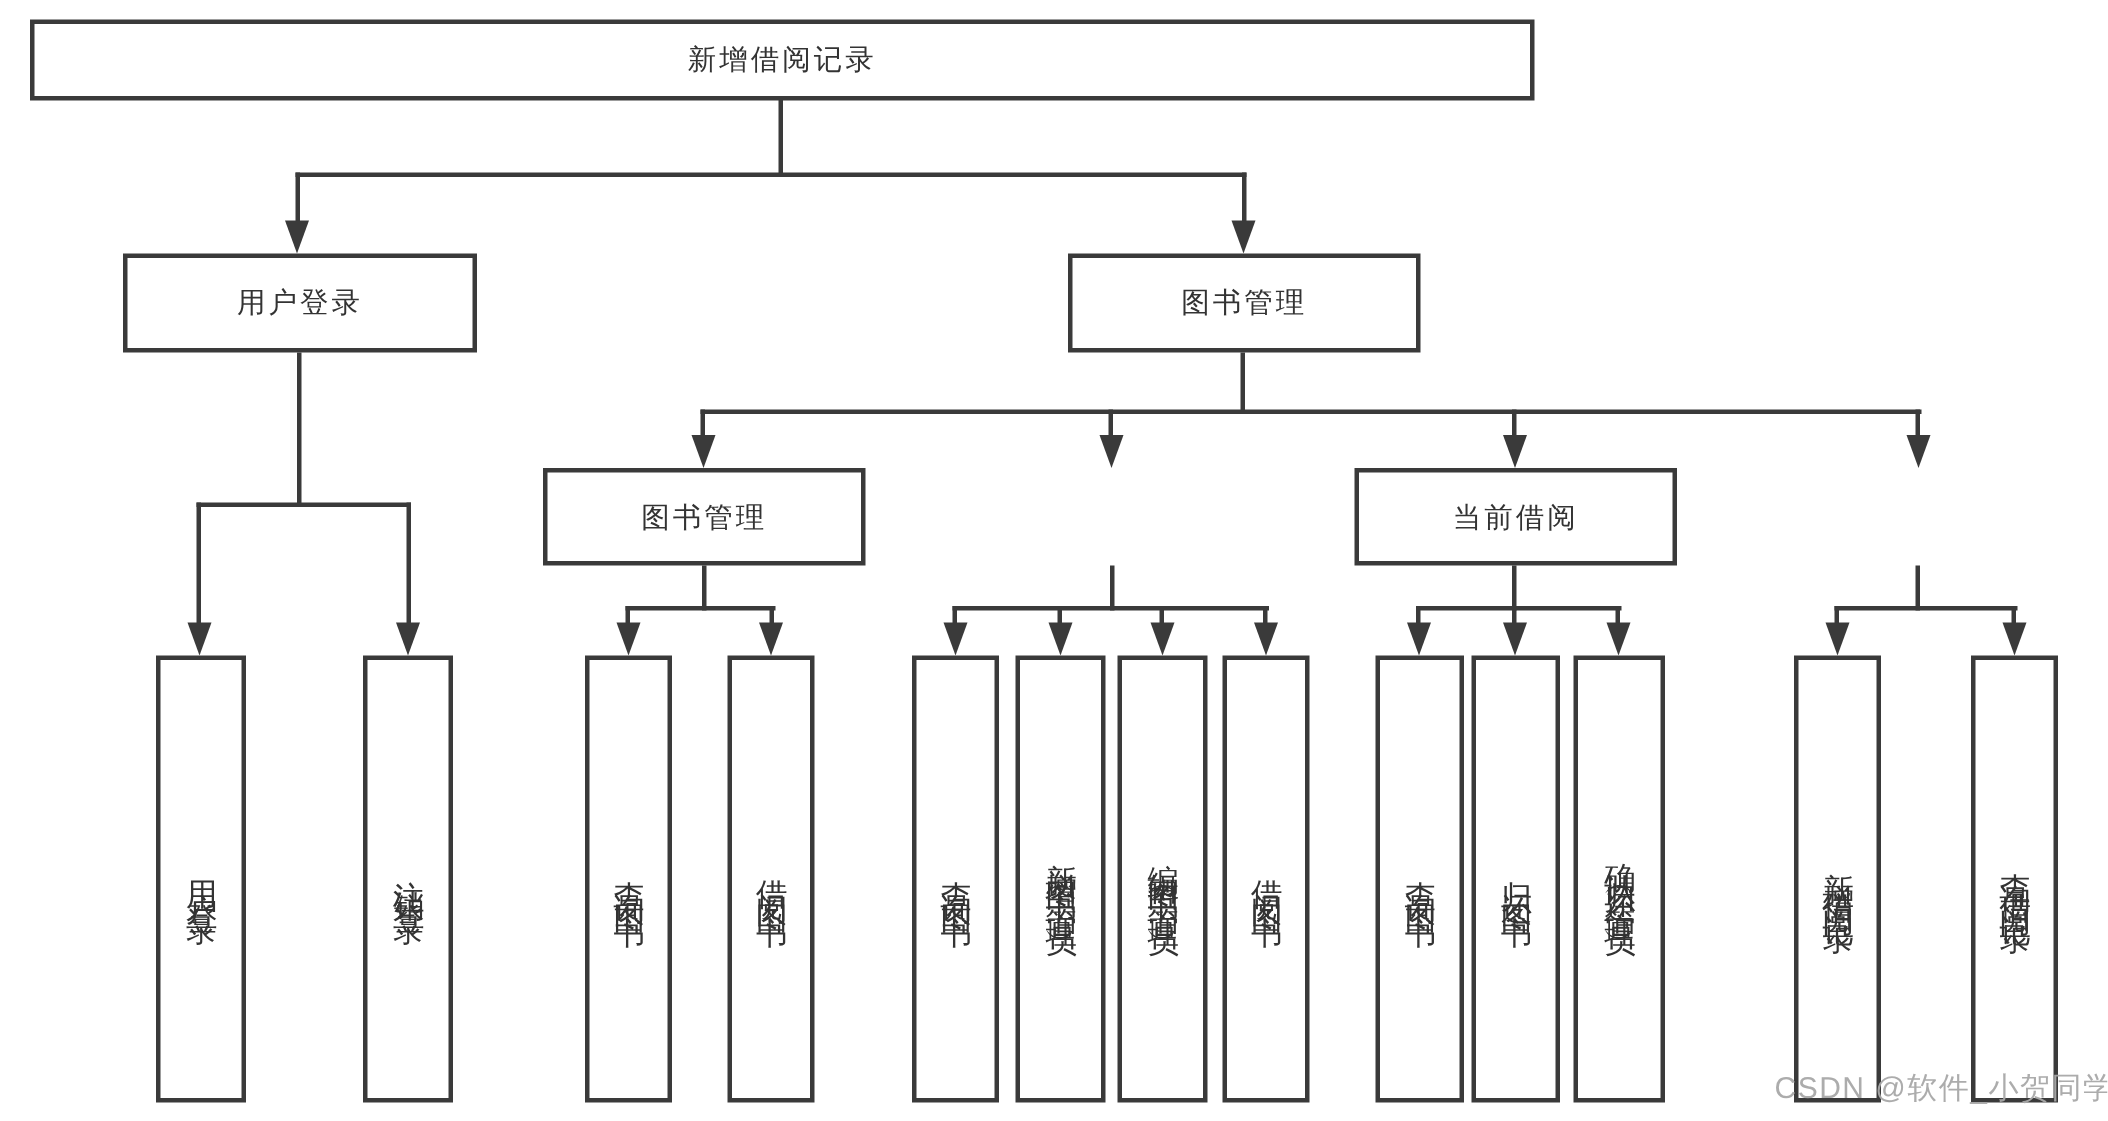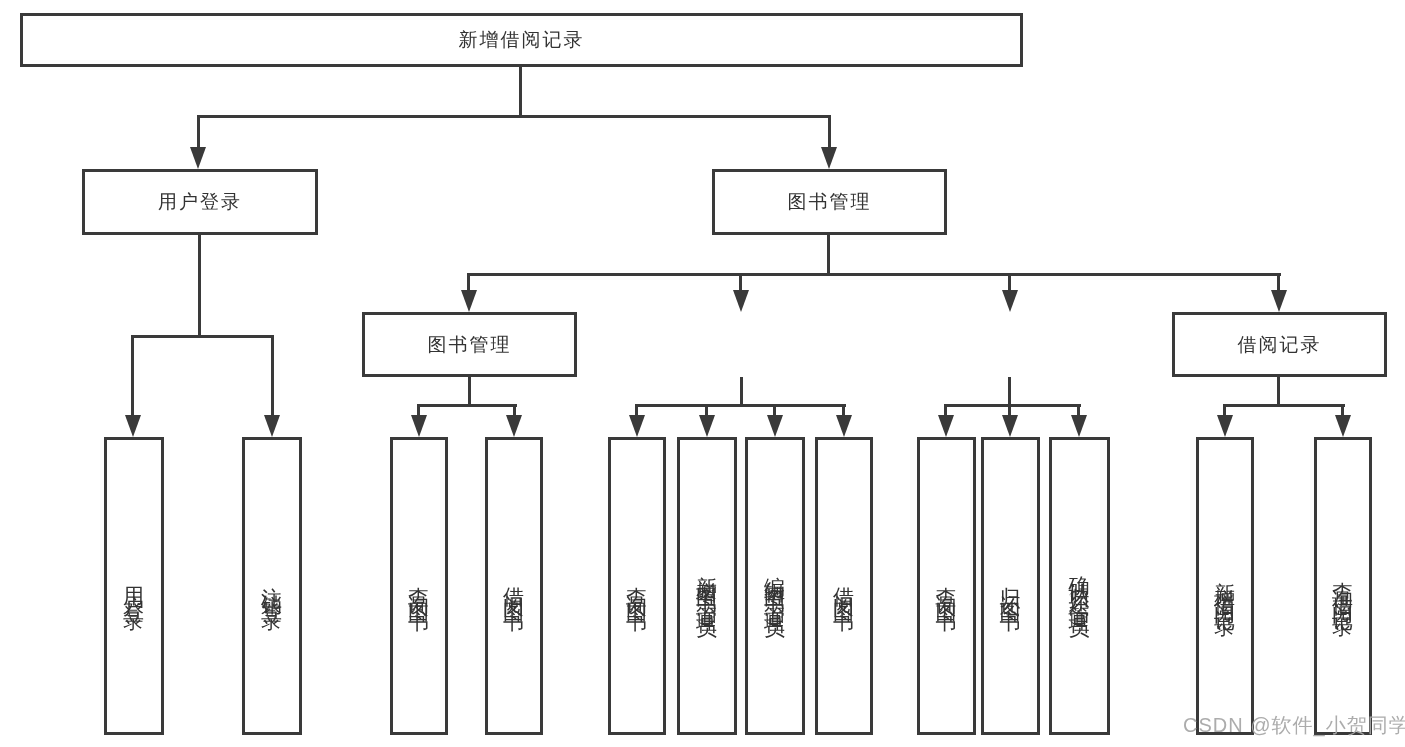--- a/index.html
+++ b/index.html
@@ -74,24 +74,24 @@
 
   <div class="hbox" style="left:712px;top:169px;width:235px;height:66px;">
     <span>图书管理</span>
   </div>
 
   <div class="hbox" style="left:362px;top:312px;width:215px;height:65px;">
     <span>图书管理</span>
   </div>
 
 
+  <div class="hbox" style="left:903px;top:312px;width:215px;height:65px;">
+    <span>当前借阅</span>
+  </div>
 
-  <div class="hbox" style="left:1172px;top:312px;width:215px;height:65px;">
-    <span>借阅记录</span>
-  </div>
 
   <div class="vbox" style="left:104px;width:60px;">
     <span>用户登录</span>
   </div>
   <div class="vbox" style="left:242px;width:60px;">
     <span>注销登录</span>
   </div>
 
   <div class="vbox" style="left:390px;width:58px;">
     <span>查询图书</span>

